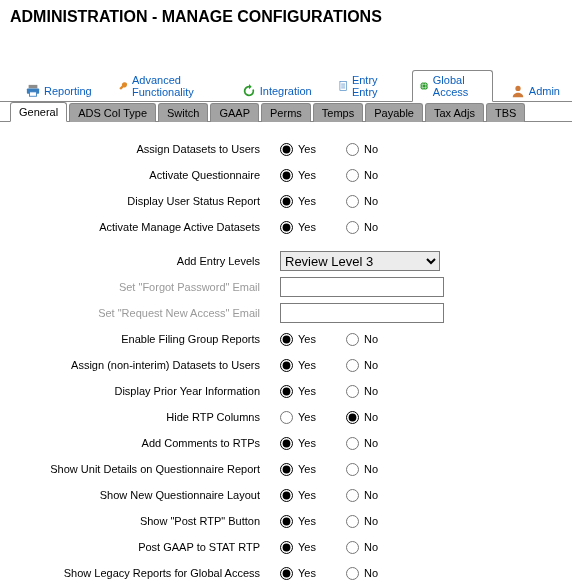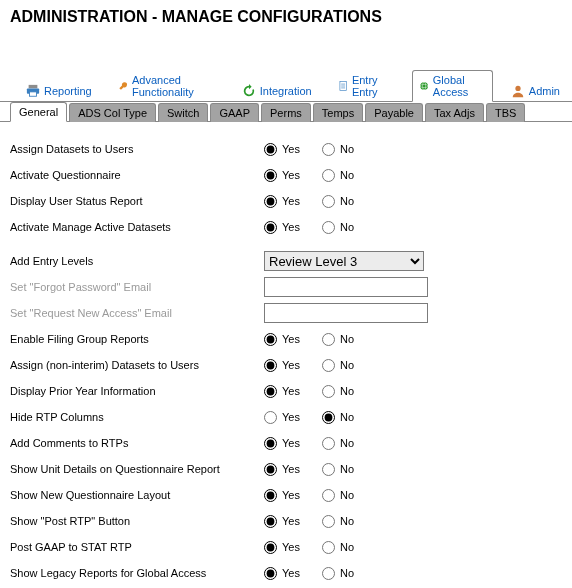--- a/index.html
+++ b/index.html
@@ -74,28 +74,29 @@
     padding: 16px 10px 6px 10px;
   }
   .row {
     display: flex;
     align-items: center;
     min-height: 22px;
     margin-bottom: 4px;
   }
   .lbl {
     width: 250px;
-    padding-right: 4px;
+    text-align: right;
+    padding-right: 20px;
     color: #000;
   }
   .lbl.dim { color: #9a9a9a; }
   .controls {
     display: flex;
     align-items: flex-end;
-    gap: 12px;
+    gap: 20px;
   }
   .radio {
     display: inline-flex;
     align-items: center;
     gap: 3px;
     margin-right: 10px;
   }
   .radio input { margin: 0 2px 0 0; accent-color: #000; }
   select.sel {
     font-family: inherit;

